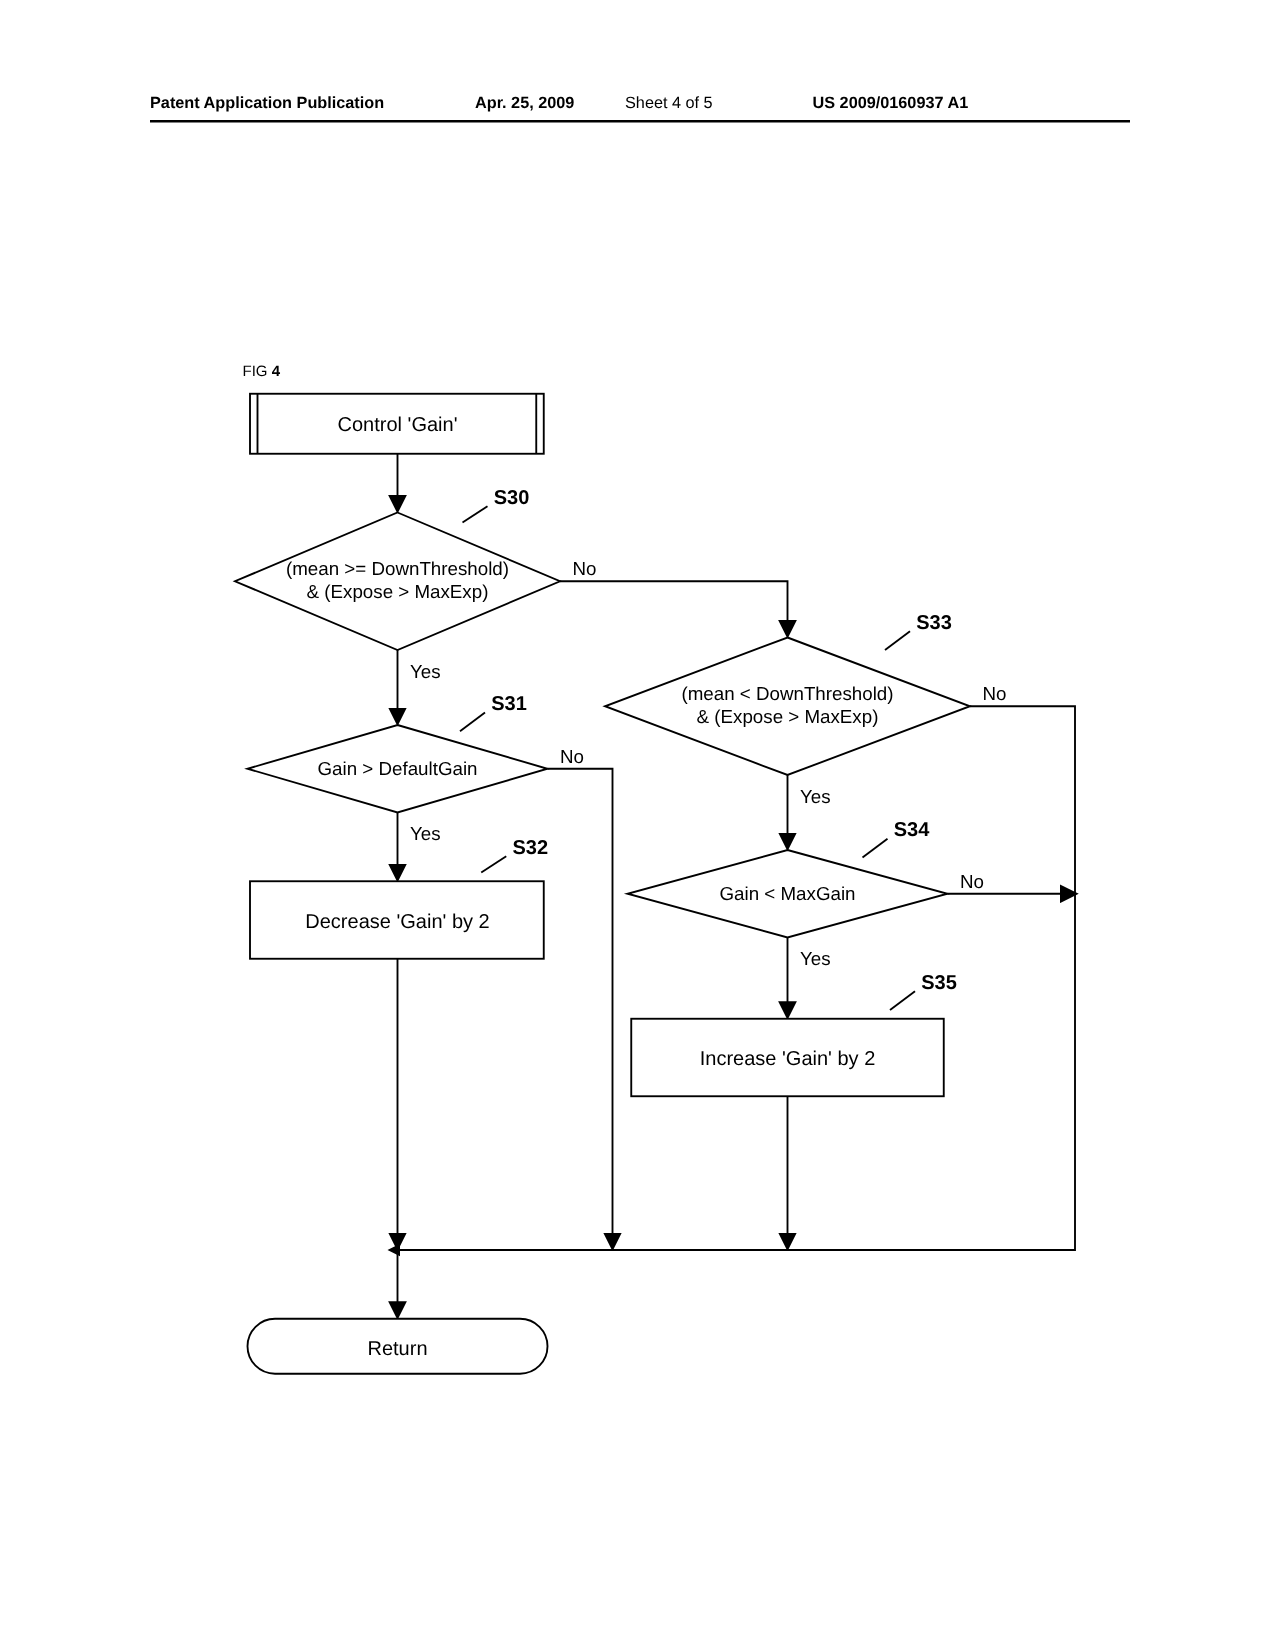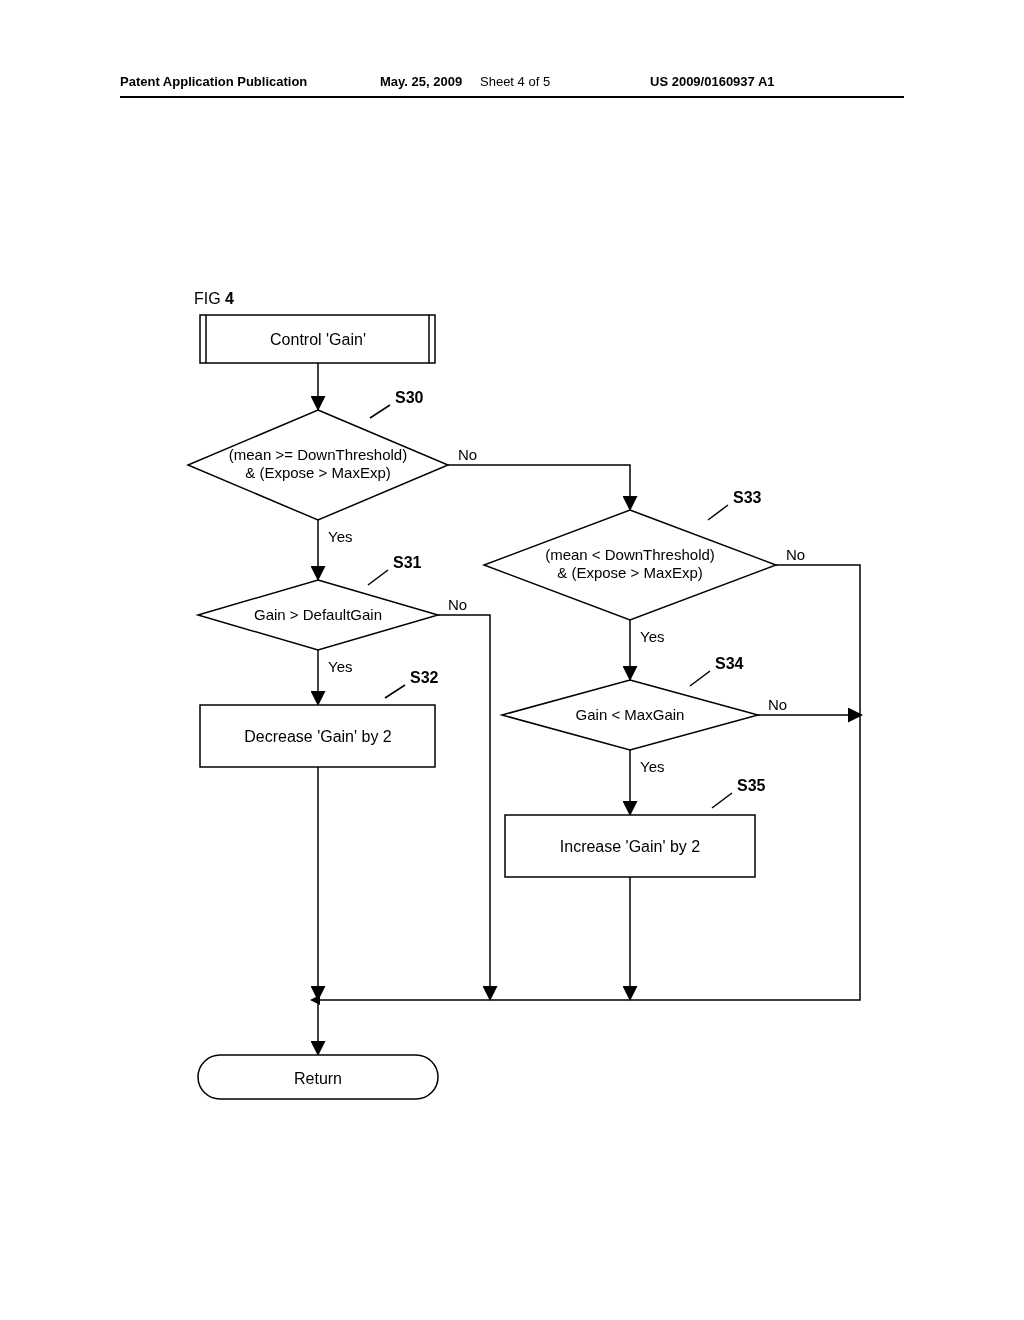--- a/index.html
+++ b/index.html
@@ -25,27 +25,27 @@
     border-top: 2px solid #000;
   }
   .header-text {
     position: absolute;
     top: 74px;
     font-size: 13px;
     font-weight: bold;
   }
   .hleft { left: 120px; }
   .hmid  { left: 380px; }
-  .hsheet{ left: 480px; font-weight: normal; }
+  .hsheet{ left: 500px; font-weight: normal; }
   .hright{ left: 650px; text-align: right; }
   .figlabel {
     position: absolute;
     top: 290px;
     left: 194px;
-    font-size: 16px;
+    font-size: 12px;
   }
   svg.flow {
     position: absolute;
     top: 310px;
     left: 180px;
     width: 700px;
     height: 830px;
   }
   .boxthin {
     fill: #fff;
@@ -81,21 +81,21 @@
     font-size: 16px;
   }
 </style>
 </head>
 <body>
 
 <div class="page">
 
   <div class="header-line"></div>
   <div class="header-text hleft">Patent Application Publication</div>
-  <div class="header-text hmid">May. 25, 2009</div>
+  <div class="header-text hmid">Apr. 25, 2009</div>
   <div class="header-text hsheet">Sheet 4 of 5</div>
   <div class="header-text hright">US 2009/0160937 A1</div>
 
   <div class="figlabel">
     <span style="font-weight:normal">FIG </span><b>4</b>
   </div>
 
   <svg class="flow" viewBox="0 0 700 830">
     <defs>
       <marker id="arr" markerWidth="10" markerHeight="10" refX="8" refY="5" orient="auto">

